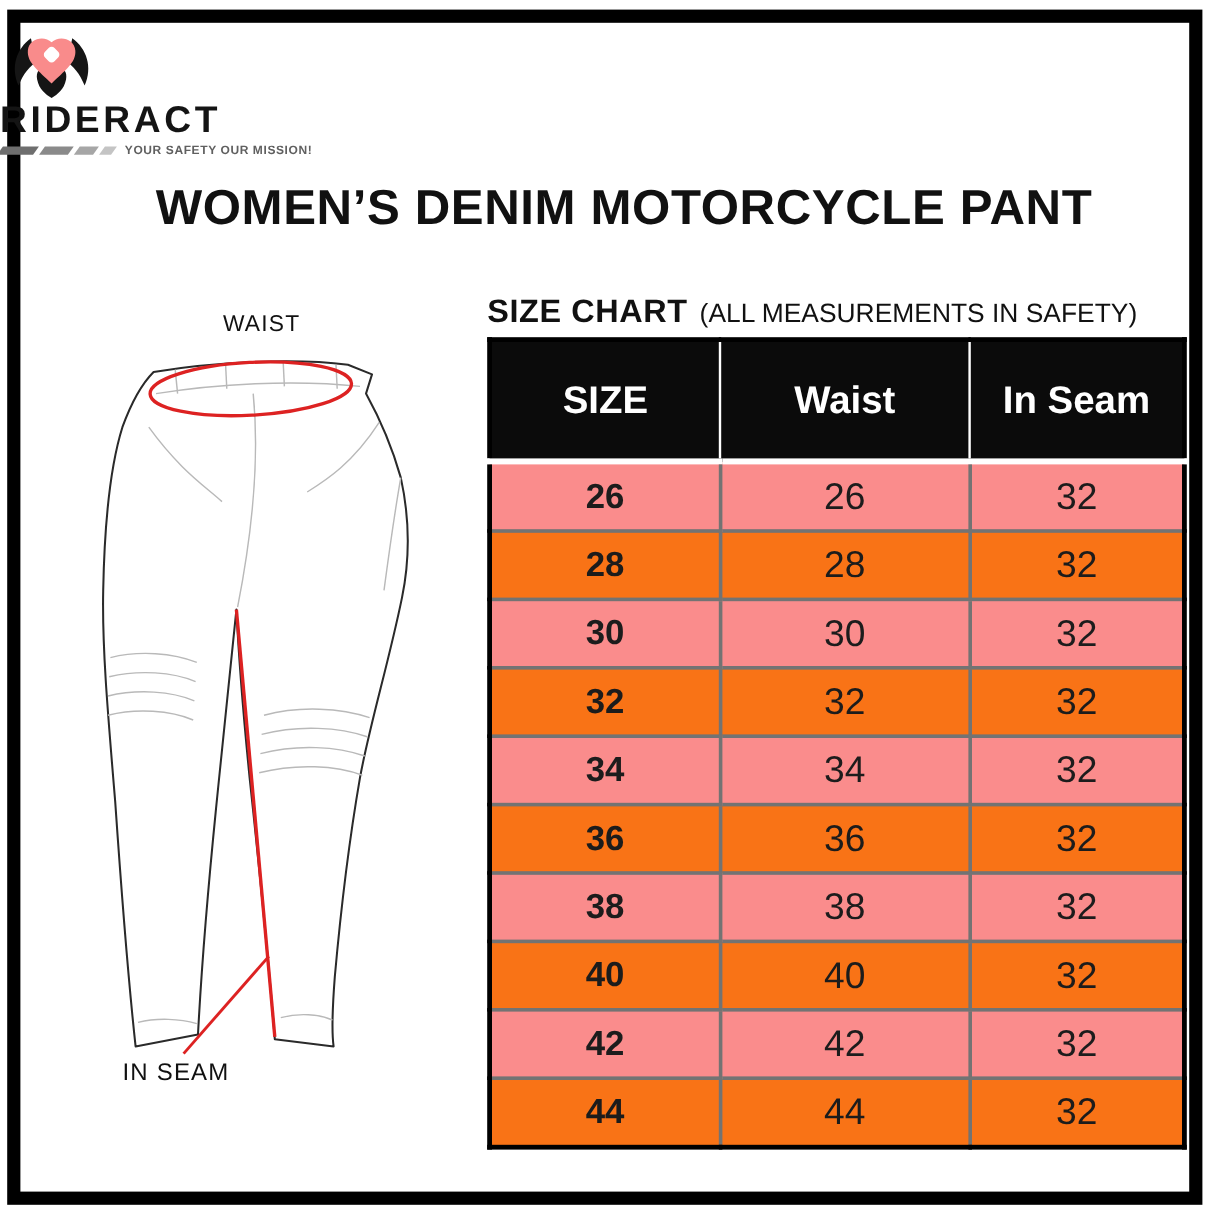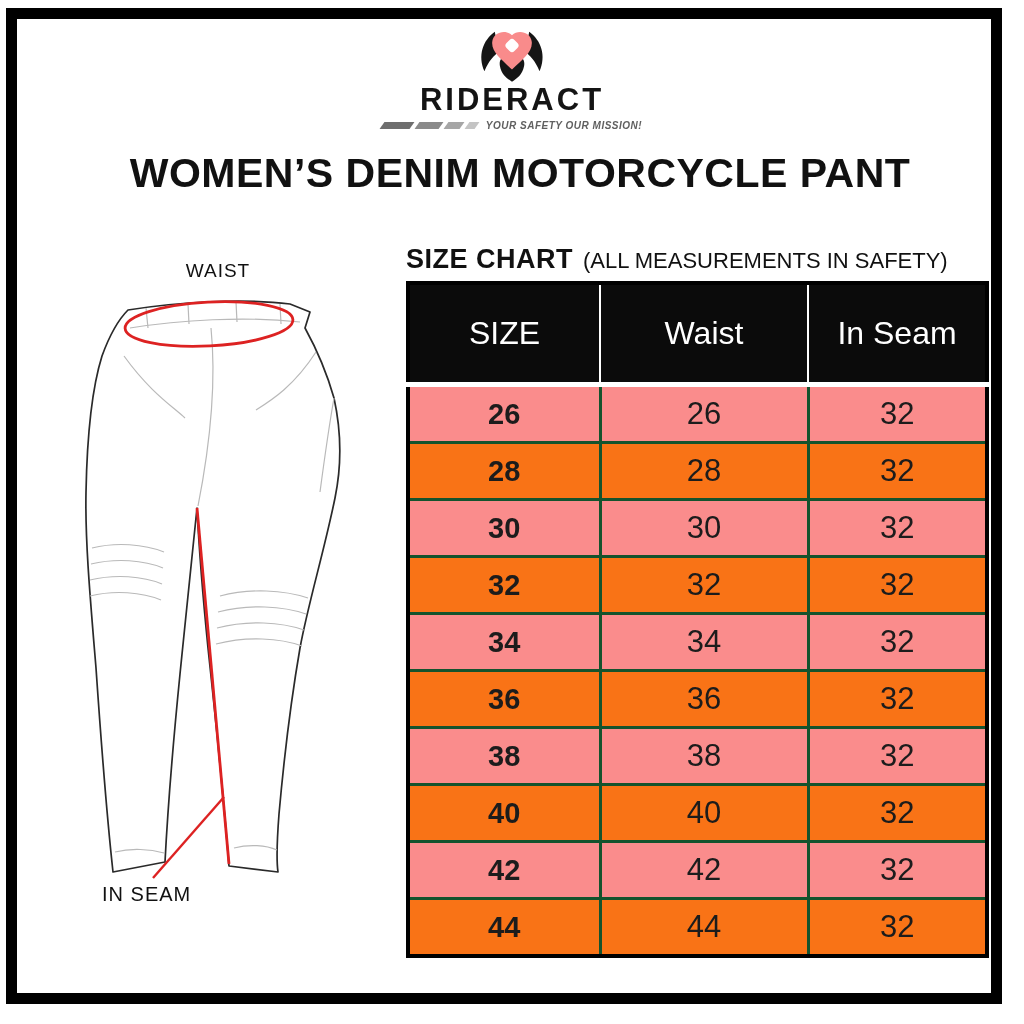--- a/index.html
+++ b/index.html
@@ -1,55 +1,55 @@
 <!DOCTYPE html>
 <html style="--pink: #FA8C8C; --header-bg: #0B0B0B; --header-fg: #FFFFFF;"><head>
 <meta charset="utf-8">
 <style>
   html,body{margin:0;padding:0;width:1024px;height:1024px;background:#fff;
     font-family:"Liberation Sans",sans-serif;position:relative;overflow:hidden;}
   .frame{position:absolute;left:6px;top:8px;width:996px;height:996px;
     border:11px solid #000;box-sizing:border-box;pointer-events:none;}
   
   .logo{position:absolute;top:28px;left:0;right:0;display:flex;
-    flex-direction:column;align-items:center;}
+    flex-direction:column;align-items:flex-start;}
   .logo-icon{width:86px;height:54px;}
   .brand{font-size:31px;font-weight:bold;letter-spacing:3px;color:#141414;
     margin-top:2px;line-height:1;}
   .tagline-row{display:flex;align-items:center;margin-top:5px;gap:5px;}
   .stripe{height:7px;transform:skewX(-35deg);}
   .s1{width:30px;background:#6e6e6e;}
   .s2{width:24px;background:#8a8a8a;}
   .s3{width:16px;background:#a6a6a6;}
   .s4{width:10px;background:#c4c4c4;}
-  .tagline{font-size:10px;font-weight:bold;font-style:italic;color:#606060;
+  .tagline{font-size:10px;font-weight:bold;color:#606060;
     letter-spacing:0.5px;margin-left:4px;}
   
   .title{position:absolute;top:150px;left:16px;right:0;text-align:center;
     font-size:41px;font-weight:bold;color:#111;letter-spacing:0.5px;}
   
   .figure{position:absolute;left:58px;top:252px;width:345px;height:665px;}
   .figure svg{position:absolute;left:0;top:0;}
   .waist-label{position:absolute;left:110px;top:8px;width:100px;
     text-align:center;font-size:19px;color:#111;letter-spacing:1px;}
   .inseam-label{position:absolute;left:44px;top:631px;font-size:20px;
     color:#111;letter-spacing:1px;}
   
   .chart-area{position:absolute;left:406px;top:244px;width:582px;}
   .chart-heading-row{display:flex;align-items:baseline;gap:10px;margin-bottom:6px;}
   .chart-heading{font-size:27px;font-weight:bold;color:#111;letter-spacing:0.5px;}
   .chart-subheading{font-size:22px;color:#111;}
   table.size-table{border-collapse:collapse;width:579px;table-layout:fixed;
     border:4px solid #000;}
   .size-table th{background:var(--header-bg,#0b0b0b);color:var(--header-fg,#fff);
-    font-size:32px;font-weight:normal;height:95px;text-align:center;}
+    font-size:32px;font-weight:bold;height:95px;text-align:center;}
   .size-table th + th{border-left:2px solid #fff;}
   .size-table thead th{border-bottom:5px solid #fff;}
   .size-table td{height:52px;text-align:center;font-size:31px;color:#1c1c1c;
-    border:3px solid #14532d;vertical-align:middle;}
+    border:3px solid #737373;vertical-align:middle;}
   .size-table td.col-size{font-weight:bold;font-size:29px;}
   .row-pink td{background:var(--pink,#FA8C8C);}
   .row-white td{background:#f97316;}
   col.c1{width:192px;}col.c2{width:208px;}col.c3{width:179px;}
 </style>
 </head>
 <body>
 
 <div class="frame"></div>
 

